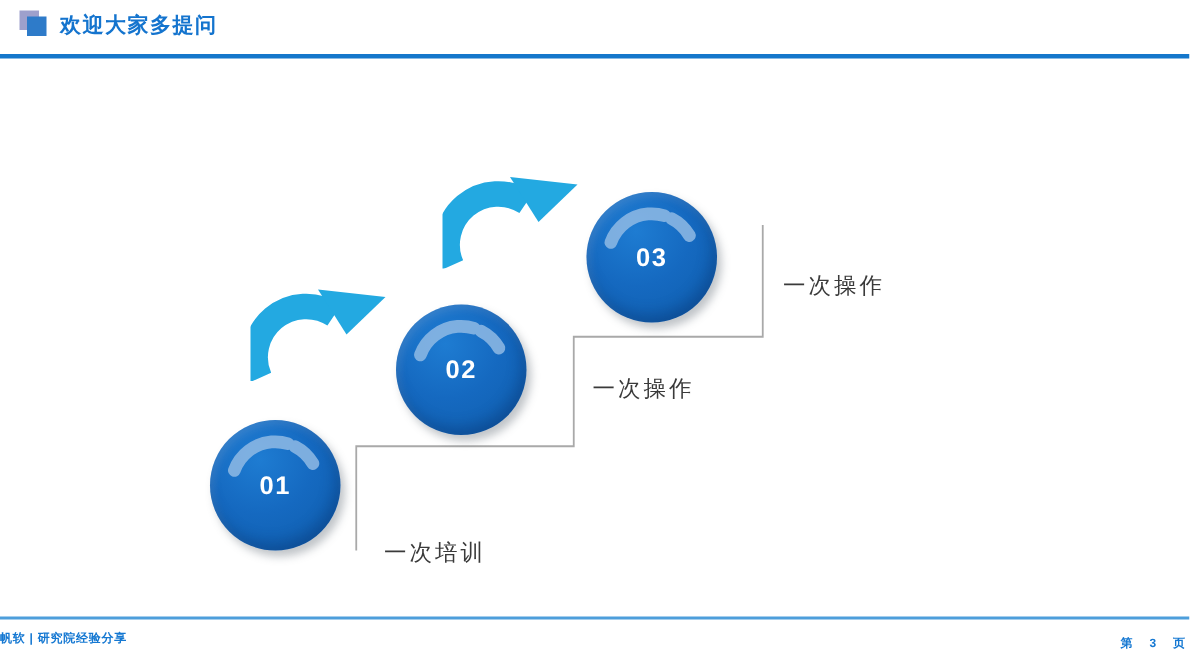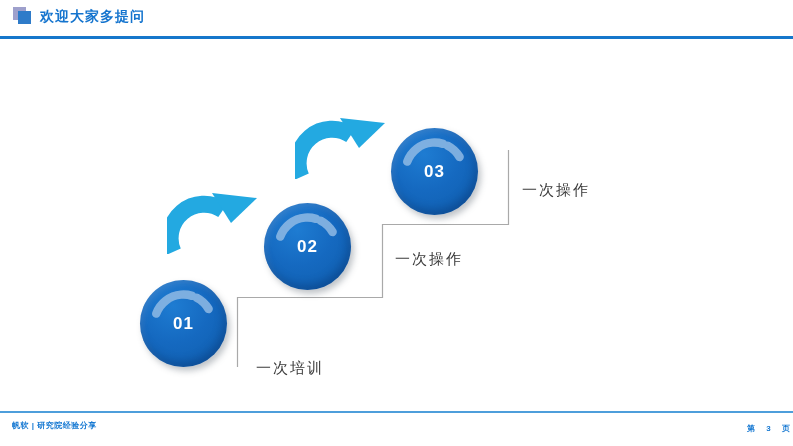--- a/index.html
+++ b/index.html
@@ -40,21 +40,21 @@
   .step-label{
     position:absolute;font-family:"DejaVu Serif",serif;font-size:15px;color:#3A3A3A;
     letter-spacing:2px;white-space:nowrap;
   }
   .label-1{left:256px;top:325px;margin-top:34px;}
   .label-2{left:395px;top:250px;text-align:right;}
   .label-3{left:522px;top:181px;}
   
   .ftr-rule{position:absolute;left:0;top:411px;width:793px;height:2px;background:#4D9EDB;}
   .ftr-left{
-    position:absolute;left:12px;top:420px;font-size:8px;font-weight:700;color:#1578D2;
+    position:absolute;left:0;top:420px;font-size:8px;font-weight:700;color:#1578D2;
     letter-spacing:.5px;white-space:nowrap;
   }
   .ftr-page{
     position:absolute;right:39px;top:423px;font-size:8px;font-weight:700;color:#1578D2;
     white-space:nowrap;
     text-align:right;
   }
   .ftr-page span{display:inline-block;}
   .ftr-page .pg-num{margin:0 9px;}
 </style>

